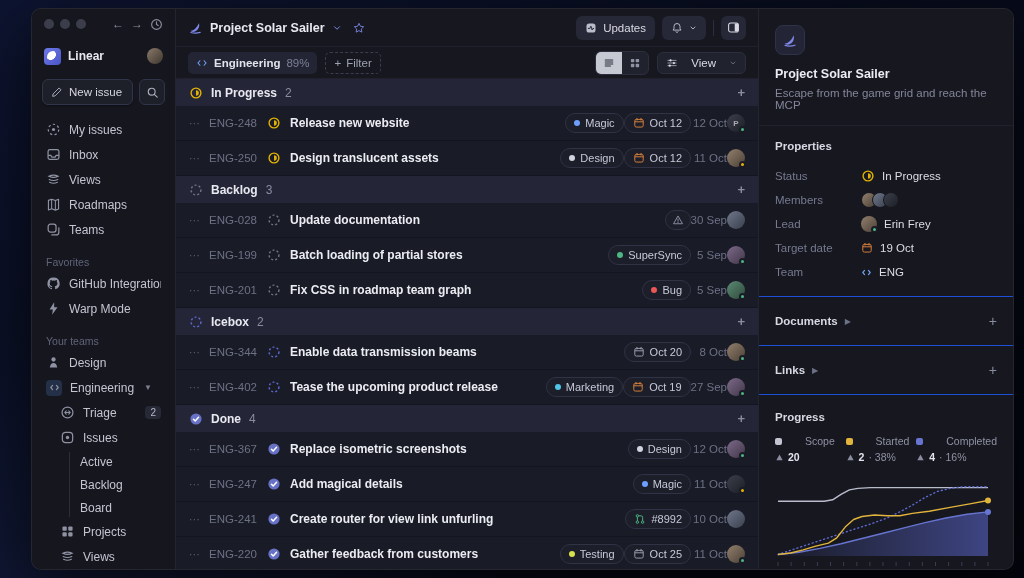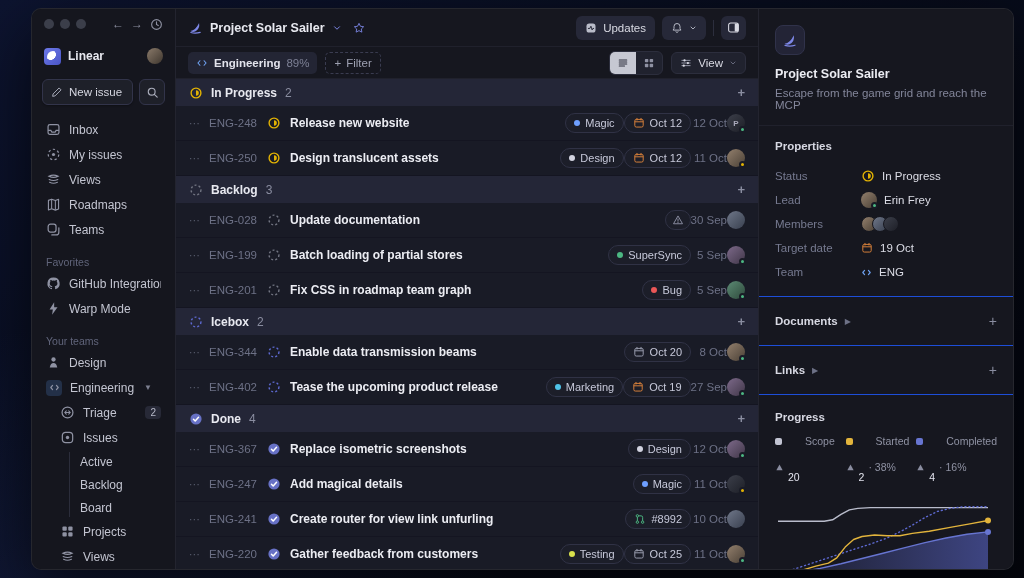--- a/index.html
+++ b/index.html
@@ -58,21 +58,21 @@
   .vdiv{width:1px;height:16px;background:#2c2e3d;}
   .subheader{height:33px;flex:none;display:flex;align-items:center;padding:0 12px;background:#16171f;border-top:1px solid #20212c;border-bottom:1px solid #20212c;gap:8px;}
   .engchip{display:flex;align-items:center;gap:6px;height:22px;padding:0 8px;background:#232534;border-radius:5px;font-size:11.5px;}
   .engchip .pct{color:#7d8095;}
   .engchip .nm{color:#e2e3ec;font-weight:600;}
   .filterbtn{display:flex;align-items:center;gap:5px;height:22px;padding:0 8px;border:1px dashed #3a3c50;border-radius:5px;color:#9ea1b2;font-size:11.5px;}
   .sh-right{margin-left:auto;display:flex;align-items:center;gap:8px;}
   .seg{display:flex;background:#20222e;border:1px solid #2c2e3d;border-radius:6px;overflow:hidden;}
   .seg>div{width:26px;height:22px;display:flex;align-items:center;justify-content:center;color:#8f92a3;}
   .seg>.active{background:#c6c8d2;color:#2b2d3a;}
-  .viewbtn{display:flex;align-items:center;gap:6px;height:22px;padding:0 8px;background:#20222e;border:1px solid #2c2e3d;border-radius:6px;color:#d9dae3;font-size:11.5px;}
+  .viewbtn{display:flex;align-items:center;gap:13px;height:22px;padding:0 8px;background:#20222e;border:1px solid #2c2e3d;border-radius:6px;color:#d9dae3;font-size:11.5px;}
   .list{flex:1;overflow:hidden;}
   .ghead{height:27px;display:flex;align-items:center;gap:8px;padding:0 13px;background:#242637;font-size:12px;font-weight:700;}
   .ghead .cnt{color:#8a8da0;font-weight:400;}
   .ghead .plus{margin-left:auto;color:#8a8da0;font-size:13px;}
   .irow{height:35px;display:flex;align-items:center;padding:0 13px;border-bottom:1px solid #141521;font-size:12px;}
   .irow .menu{color:#565a6b;width:20px;letter-spacing:1px;font-size:11px;}
   .irow .iid{color:#6d7186;width:58px;font-size:11.5px;}
   .irow .ttl{font-weight:600;color:#ecedf3;margin-left:9px;white-space:nowrap;overflow:hidden;}
   .irow .right{margin-left:auto;display:flex;align-items:center;}
   .chip{display:flex;align-items:center;gap:5px;height:20px;padding:0 8px;border:1px solid #30324455;border-radius:10px;background:rgba(255,255,255,.015);font-size:11px;color:#c7c9da; border-color:#303245;}
@@ -102,21 +102,21 @@
   .avstack .av:first-child{margin-left:0;}
   .collrow{height:48px;display:flex;align-items:center;}
   .collrow .plus{margin-left:auto;color:#8a8da0;font-size:14px;}
   .collrow .arr{color:#6d7186;font-size:8px;margin-left:7px;}
   .prog{padding:14px 16px 0;border-bottom:none;flex:1;}
   .legend{display:flex;margin-top:12px;}
   .leg{flex:1;}
   .leg .r1{display:flex;align-items:center;gap:23px;color:#8f92a3;font-size:10.5px;}
   .leg .sq{width:7px;height:7px;border-radius:2px;}
   .leg .r2{display:flex;align-items:center;gap:4px;margin-top:4px;font-size:10.5px;color:#8f92a3;}
-  .leg .r2 b{color:#e3e4ee;font-weight:400;margin-top:20px;}
+  .leg .r2 b{color:#e3e4ee;font-weight:700;}
   .chart{margin-top:8px;}
 </style>
 </head>
 <body>
 
 <div class="window">
 
   <aside class="sidebar">
     <div class="winrow">
       <span class="tl"></span>
@@ -156,34 +156,34 @@
               <path d="M10.2 10.2L13.8 13.8" stroke="currentColor" stroke-width="1.4" stroke-linecap="round"></path>
             </svg>
           </span>
       </div>
     </div>
 
     <nav id="side-nav">
         <div class="srow">
           <span class="ic">
             <svg width="15" height="15" viewBox="0 0 16 16">
+              <circle cx="8" cy="8" r="5.6" fill="none" stroke="currentColor" stroke-width="1.3" stroke-dasharray="2.4 2.6"></circle>
+              <circle cx="8" cy="8" r="1.7" fill="currentColor"></circle>
+            </svg>
+          </span>
+          <span class="slabel">My issues</span>
+        </div>
+        <div class="srow">
+          <span class="ic">
+            <svg width="15" height="15" viewBox="0 0 16 16">
               <rect x="2.2" y="2.8" width="11.6" height="10.4" rx="2" fill="none" stroke="currentColor" stroke-width="1.3"></rect>
               <path d="M2.2 9h3l1.1 1.9h3.4L10.8 9h3" fill="none" stroke="currentColor" stroke-width="1.3"></path>
             </svg>
           </span>
           <span class="slabel">Inbox</span>
-        </div>
-        <div class="srow">
-          <span class="ic">
-            <svg width="15" height="15" viewBox="0 0 16 16">
-              <circle cx="8" cy="8" r="5.6" fill="none" stroke="currentColor" stroke-width="1.3" stroke-dasharray="2.4 2.6"></circle>
-              <circle cx="8" cy="8" r="1.7" fill="currentColor"></circle>
-            </svg>
-          </span>
-          <span class="slabel">My issues</span>
         </div>
         <div class="srow">
           <span class="ic">
             <svg width="15" height="15" viewBox="0 0 16 16">
               <path d="M3 4.6 Q8 2.2 13 4.6 Q8 7 3 4.6Z" fill="none" stroke="currentColor" stroke-width="1.2"></path>
               <path d="M3.4 8 Q8 10.2 12.6 8" fill="none" stroke="currentColor" stroke-width="1.2" stroke-linecap="round"></path>
               <path d="M3.8 11 Q8 13 12.2 11" fill="none" stroke="currentColor" stroke-width="1.2" stroke-linecap="round"></path>
             </svg>
           </span>
           <span class="slabel">Views</span>
@@ -759,36 +759,36 @@
                   <svg width="14" height="14" viewBox="0 0 16 16">
                     <circle cx="8" cy="8" r="5.6" fill="none" stroke="#e2b203" stroke-width="1.6"></circle>
                     <path d="M8 8V4.8A3.2 3.2 0 0 1 8 11.2z" fill="#e2b203"></path>
                     <path d="M8 8V4.8A3.2 3.2 0 0 0 8 11.2z" fill="#e2b203" opacity="0"></path>
                   </svg>
                 </span>
                 <span>In Progress</span>
               </span>
             </div>
             <div class="prop">
-              <span class="k">Lead</span>
-              <span class="v">
-                <span class="av av2" style="width: 16px; height: 16px;">
-                  <span class="sdot" style="background: rgb(76, 183, 130);"></span>
-                </span>
-                <span>Erin Frey</span>
-              </span>
-            </div>
-            <div class="prop">
               <span class="k">Members</span>
               <span class="v">
                 <span class="avstack">
                   <span class="av av2"></span>
                   <span class="av av3"></span>
                   <span class="av av1"></span>
                 </span>
+              </span>
+            </div>
+            <div class="prop">
+              <span class="k">Lead</span>
+              <span class="v">
+                <span class="av av2" style="width: 16px; height: 16px;">
+                  <span class="sdot" style="background: rgb(76, 183, 130);"></span>
+                </span>
+                <span>Erin Frey</span>
               </span>
             </div>
             <div class="prop">
               <span class="k">Target date</span>
               <span class="v">
                 <span class="ic" style="color: rgb(217, 130, 59);">
                   <svg width="12" height="12" viewBox="0 0 16 16">
                     <rect x="2.4" y="3.2" width="11.2" height="10.2" rx="2" fill="none" stroke="currentColor" stroke-width="1.3"></rect>
                     <path d="M2.4 6.4h11.2" stroke="currentColor" stroke-width="1.3"></path>
                     <path d="M5.3 1.8v2.4M10.7 1.8v2.4" stroke="currentColor" stroke-width="1.3" stroke-linecap="round"></path>

